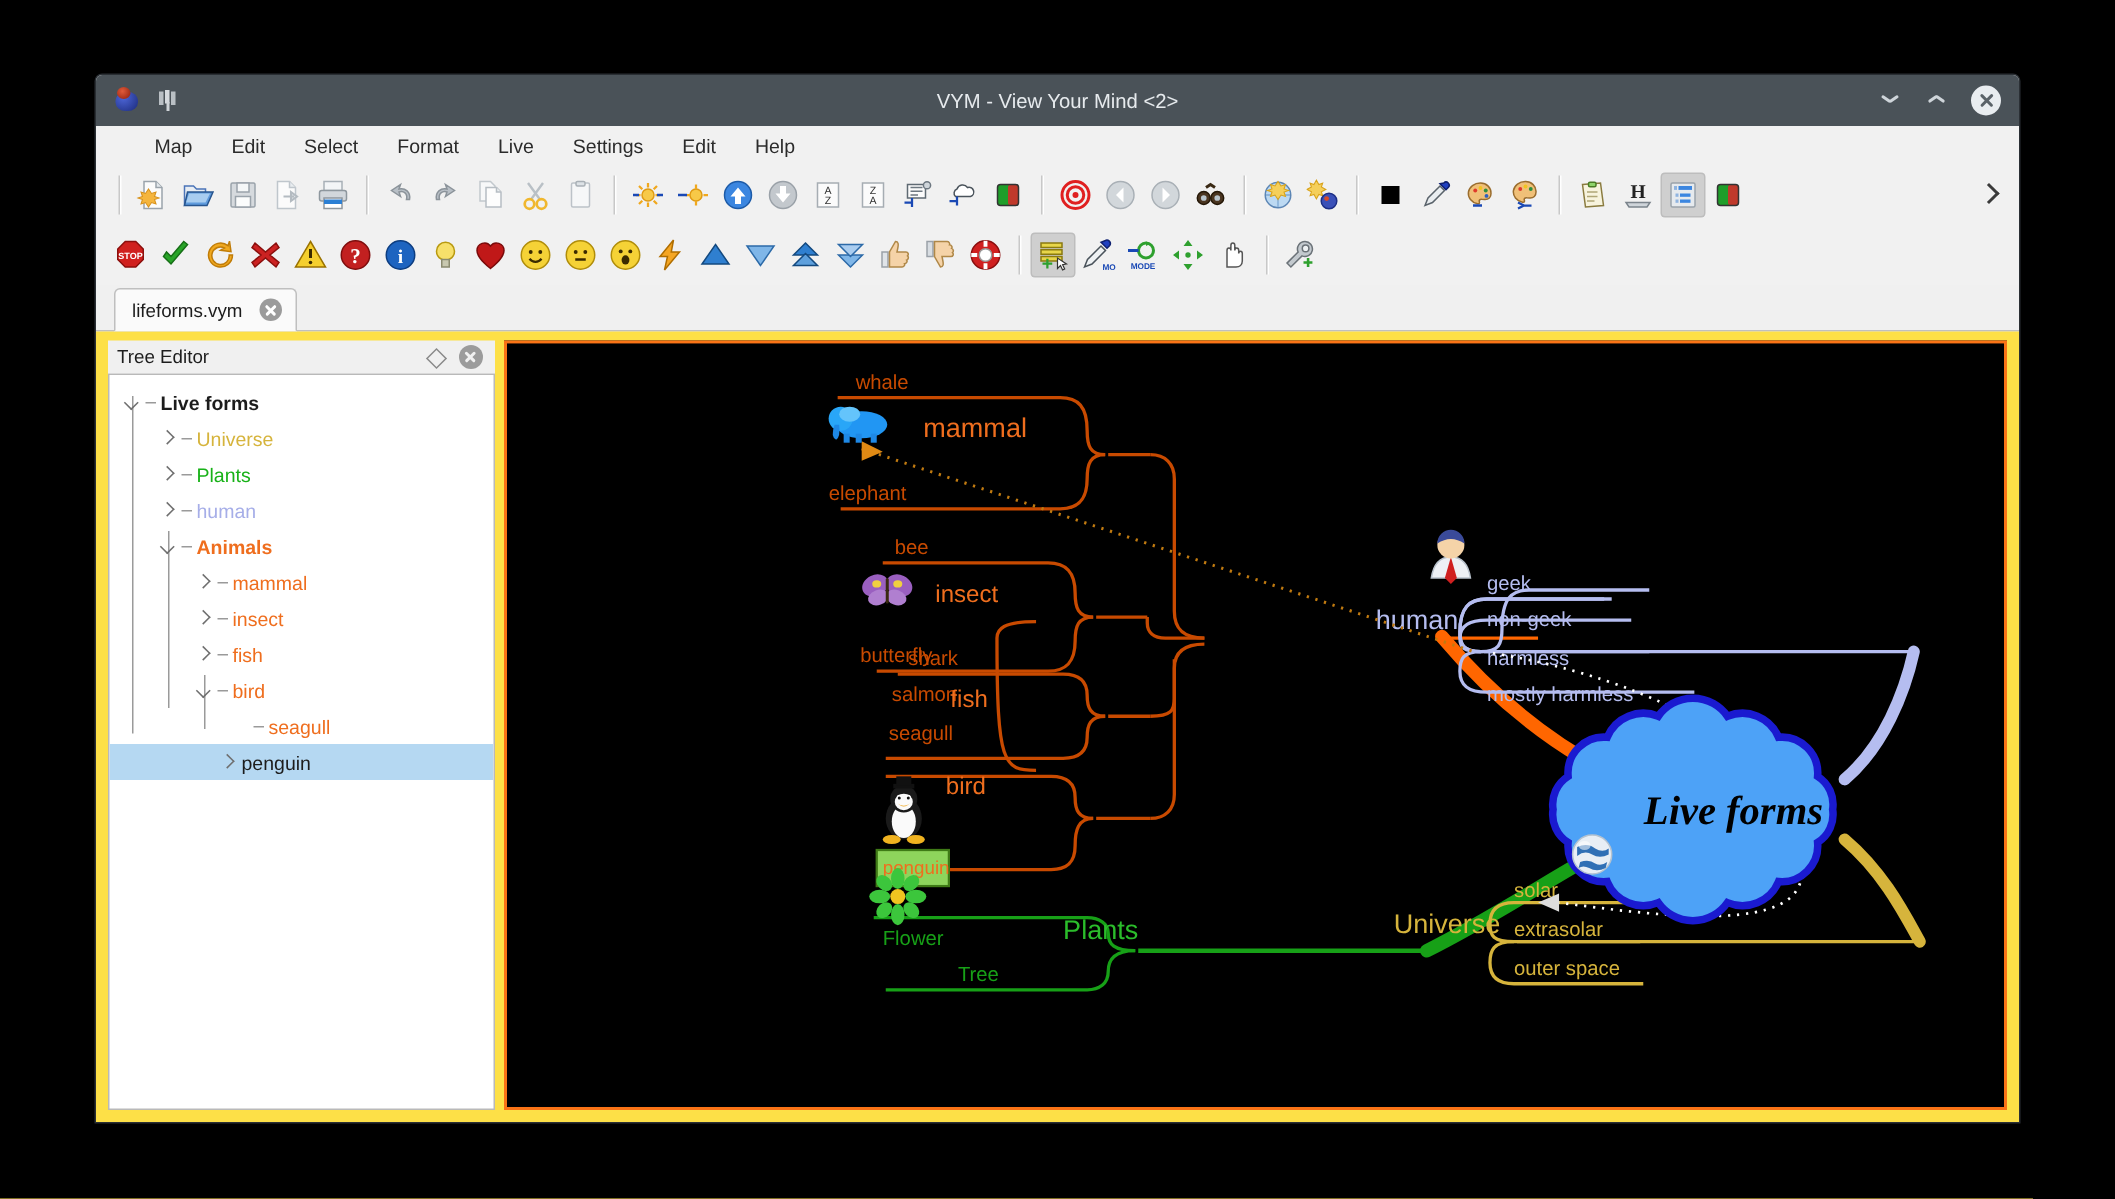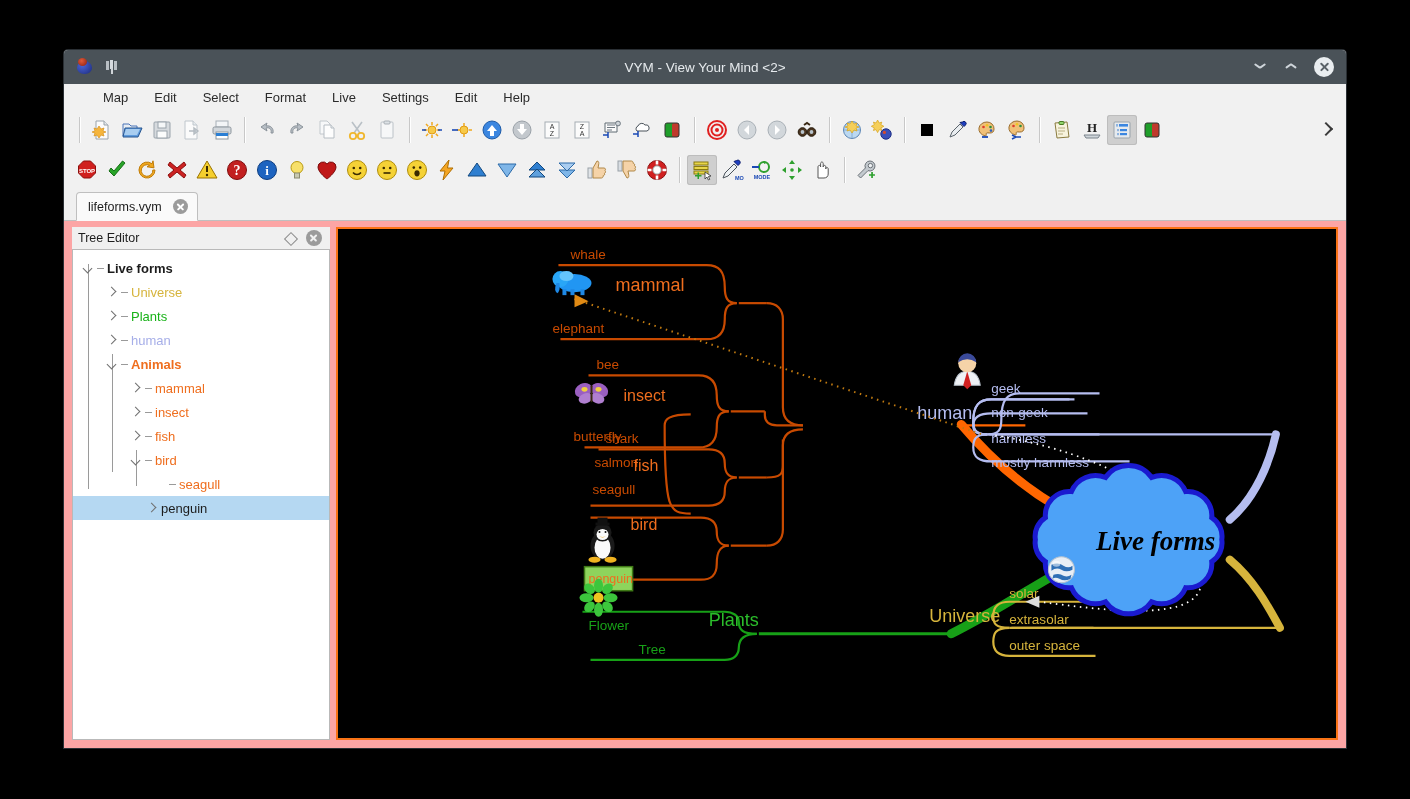--- a/index.html
+++ b/index.html
@@ -107,21 +107,21 @@
   .tabclose{
     width:15px;height:15px;border-radius:50%;background:#9b9b9b;position:relative;cursor:pointer;
   }
   .tabclose:before,.tabclose:after{
     content:"";position:absolute;left:3px;top:6.7px;width:9px;height:1.6px;background:#fff;border-radius:1px;
   }
   .tabclose:before{transform:rotate(45deg);}
   .tabclose:after{transform:rotate(-45deg);}
 
   
-  .workarea{flex:1;display:flex;background:#fca5a5;padding:6px 8px 8px 8px;gap:6px;min-height:0;}
+  .workarea{flex:1;display:flex;background:#fde047;padding:6px 8px 8px 8px;gap:6px;min-height:0;}
 
   .dock{
     width:258px;display:flex;flex-direction:column;background:#f0f0f0;flex:none;
   }
   .dock-title{
     height:22px;display:flex;align-items:center;font-size:12.5px;color:#1d1d1d;
     padding:0 4px 0 6px;
   }
   .dock-tools{margin-left:auto;display:flex;align-items:center;gap:9px;padding-right:4px;}
   .float-btn{width:13px;height:13px;position:relative;cursor:pointer;}

